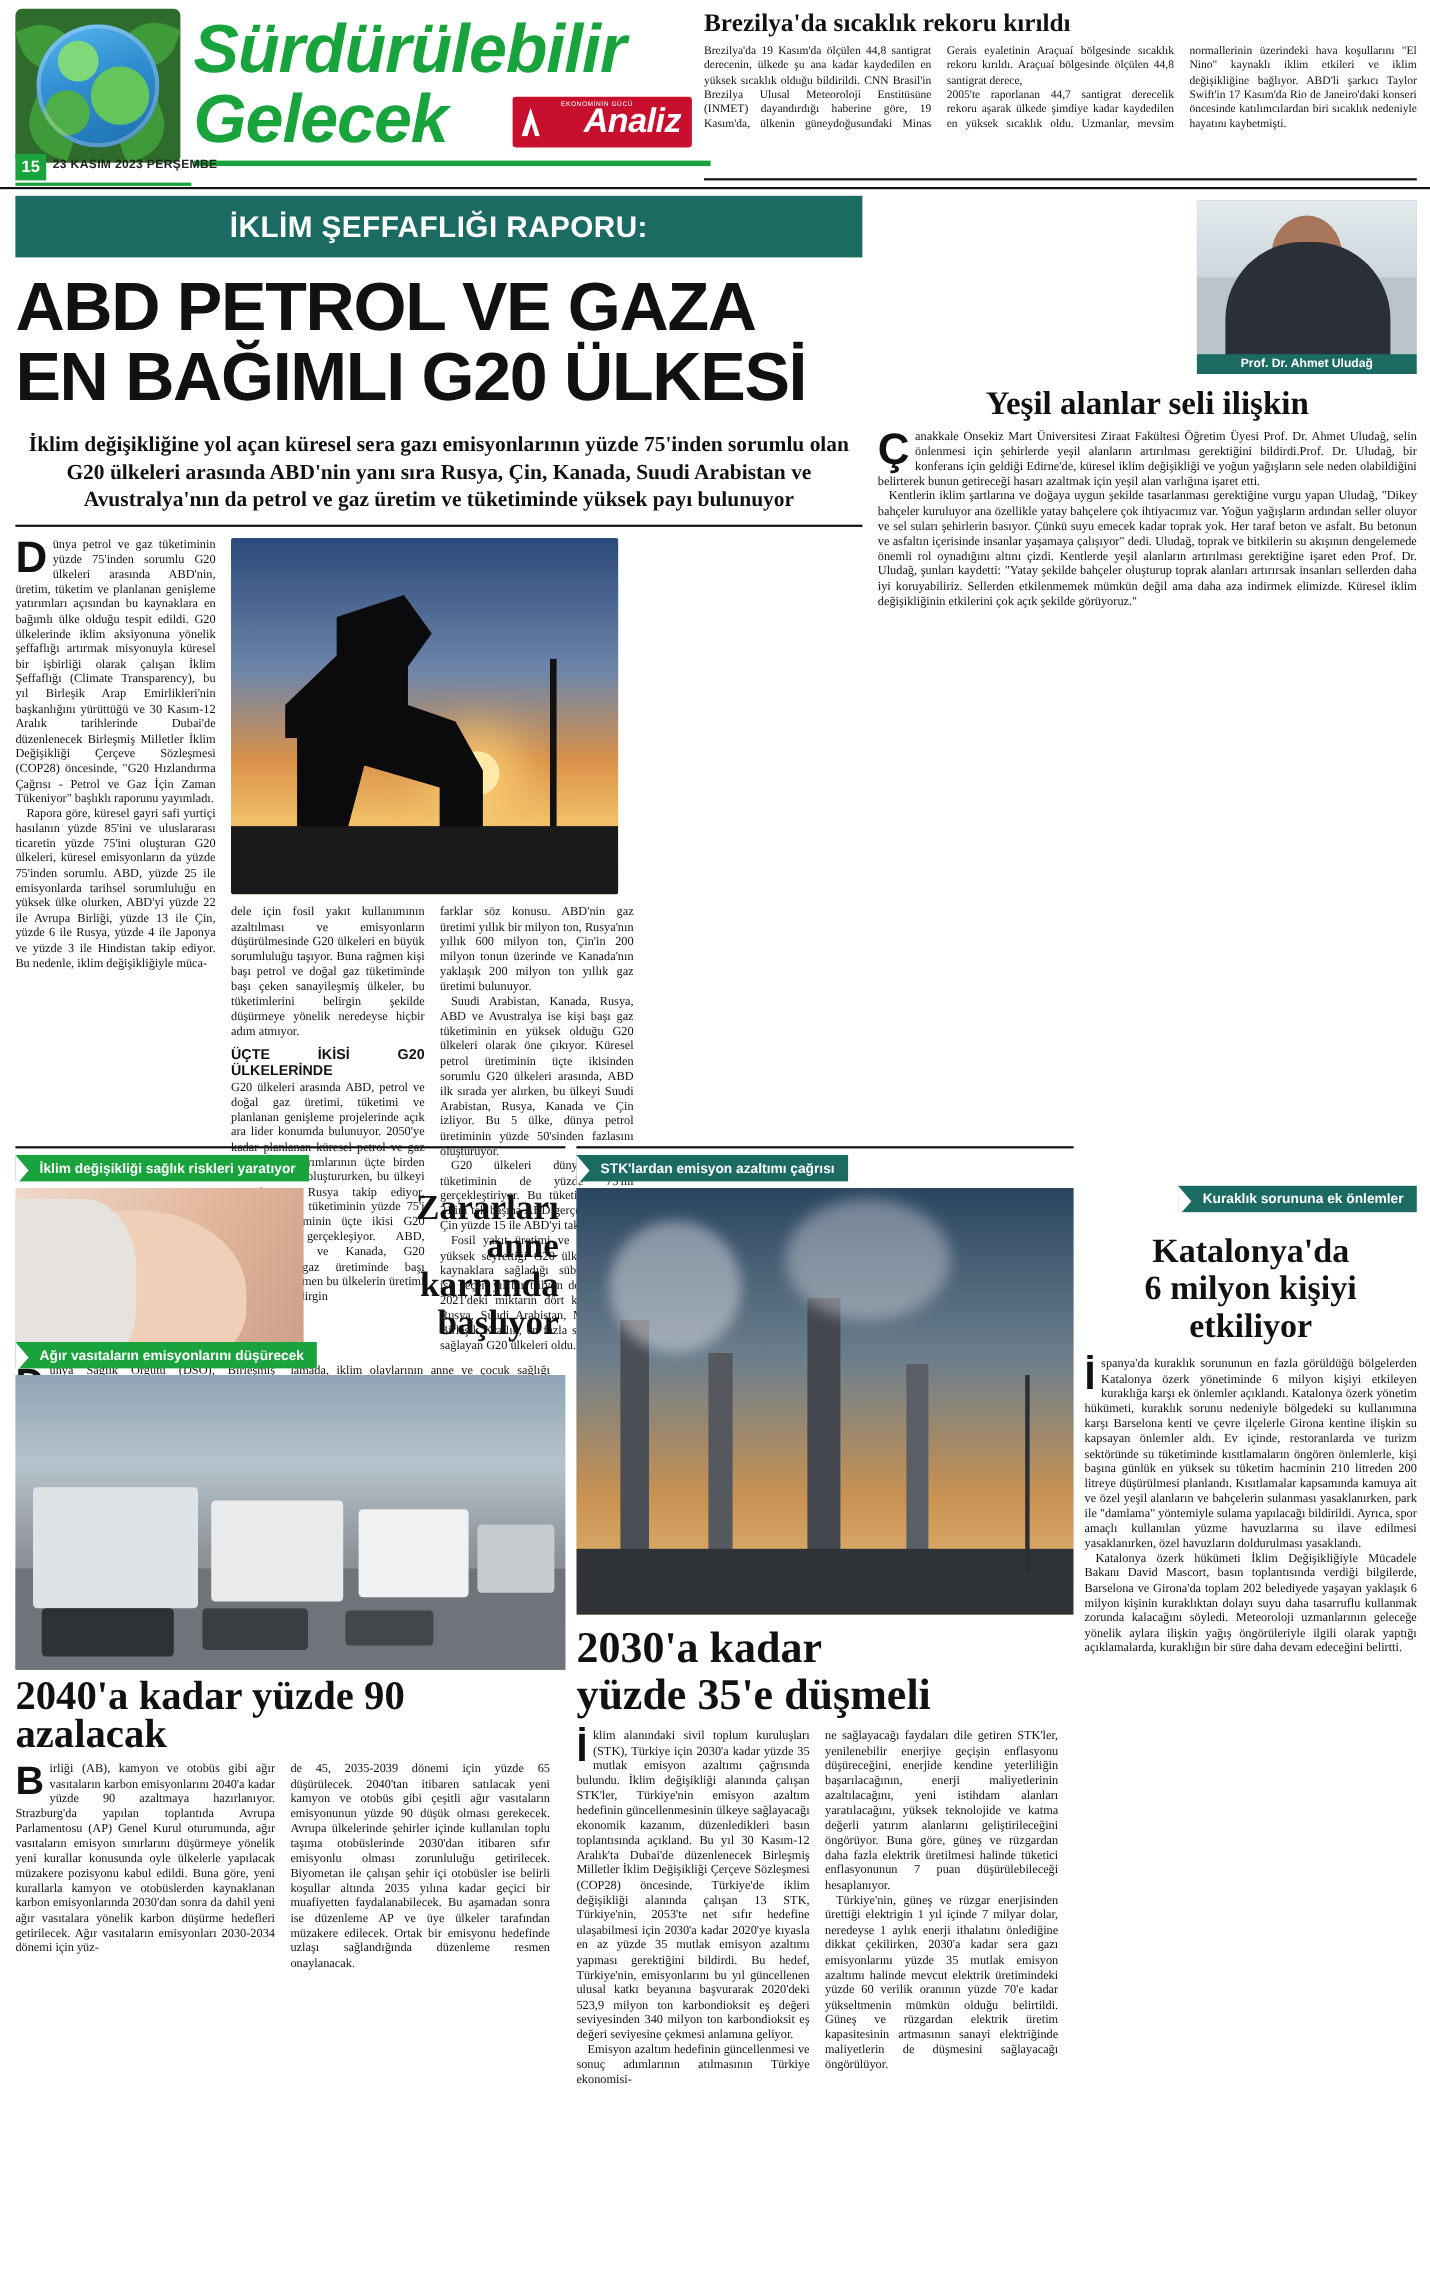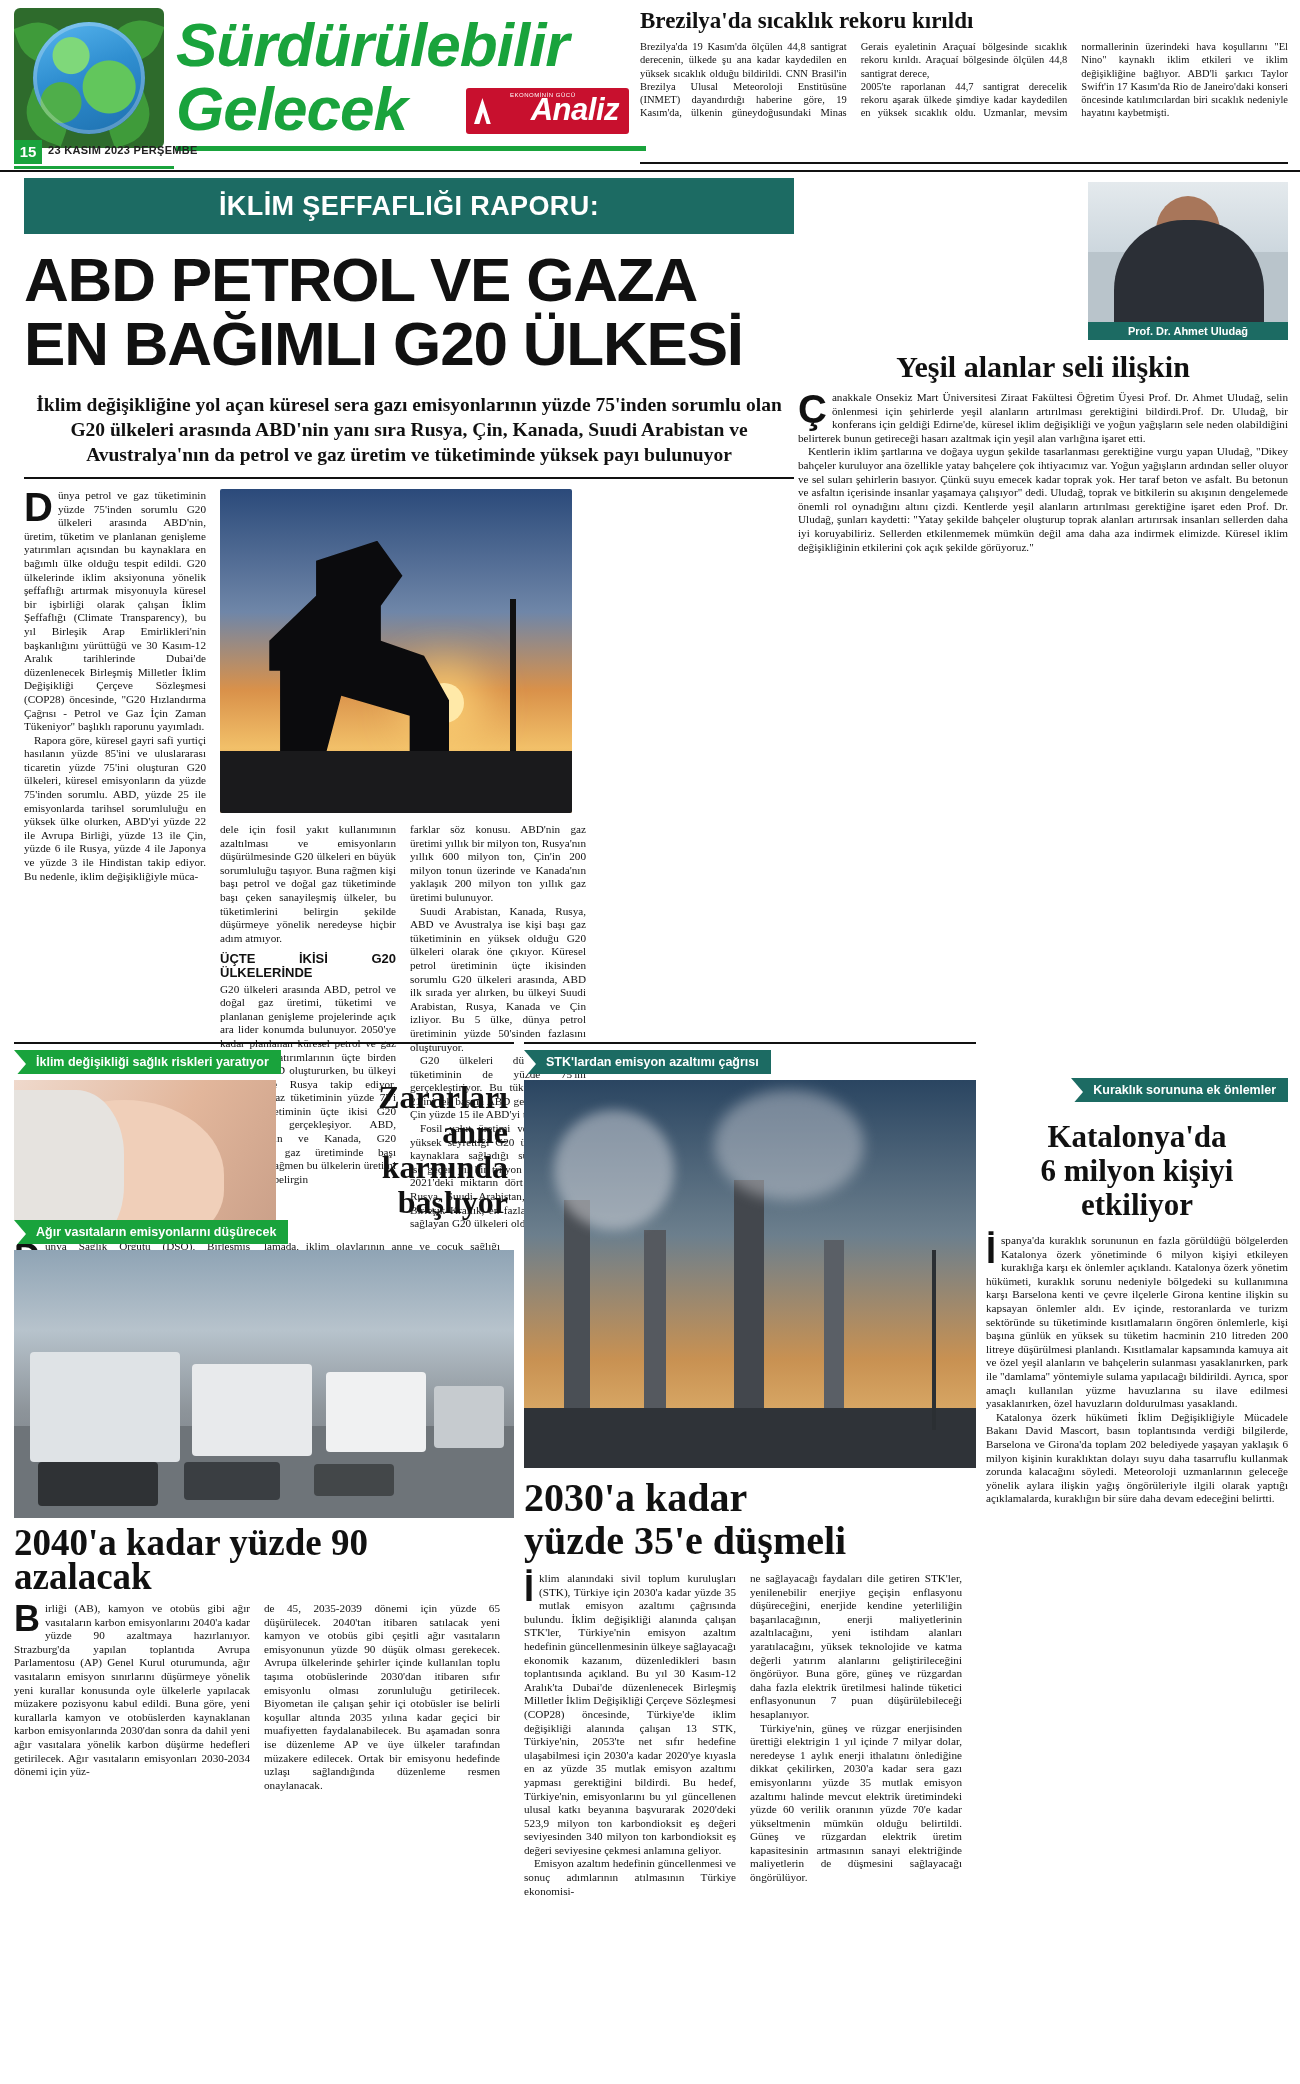--- a/index.html
+++ b/index.html
@@ -55,21 +55,21 @@
 
   
   .brief{position:absolute;left:640px;top:8px;width:648px;}
   .brief h2{margin:0 0 6px 0;font-size:23px;font-weight:bold;line-height:26px;color:#111;}
   .brief .cols{column-count:3;column-gap:14px;font-size:10.5px;line-height:13.3px;text-align:justify;}
   .brief .cols p{margin:0;}
   .mast-bottom-rule{position:absolute;left:640px;top:162px;width:648px;height:2px;background:#111;}
   .hdr-bottom-rule{position:absolute;left:0;top:170px;width:1300px;height:2px;background:#111;}
 
   
-  .main{position:absolute;left:24px;top:178px;width:770px;}
+  .main{position:absolute;left:14px;top:178px;width:770px;}
   .kicker-band{background:#1c6b63;color:#fff;height:56px;}
   .kicker-band .ktxt{font-family:"Liberation Sans",sans-serif;font-weight:bold;font-size:27px;
     letter-spacing:.4px;text-align:center;line-height:56px;}
   .headline{font-family:"Liberation Sans",sans-serif;font-weight:bold;font-size:62px;
     line-height:64px;letter-spacing:-1.2px;margin:14px 0 0 0;}
   .headline .l2{display:block;}
   .standfirst{font-size:19.5px;line-height:25px;text-align:center;margin:16px 4px 10px 4px;font-weight:bold;}
   .rule-thin{height:2px;background:#111;margin:8px 0 10px 0;}
 
   .body-cols{display:flex;gap:14px;}

